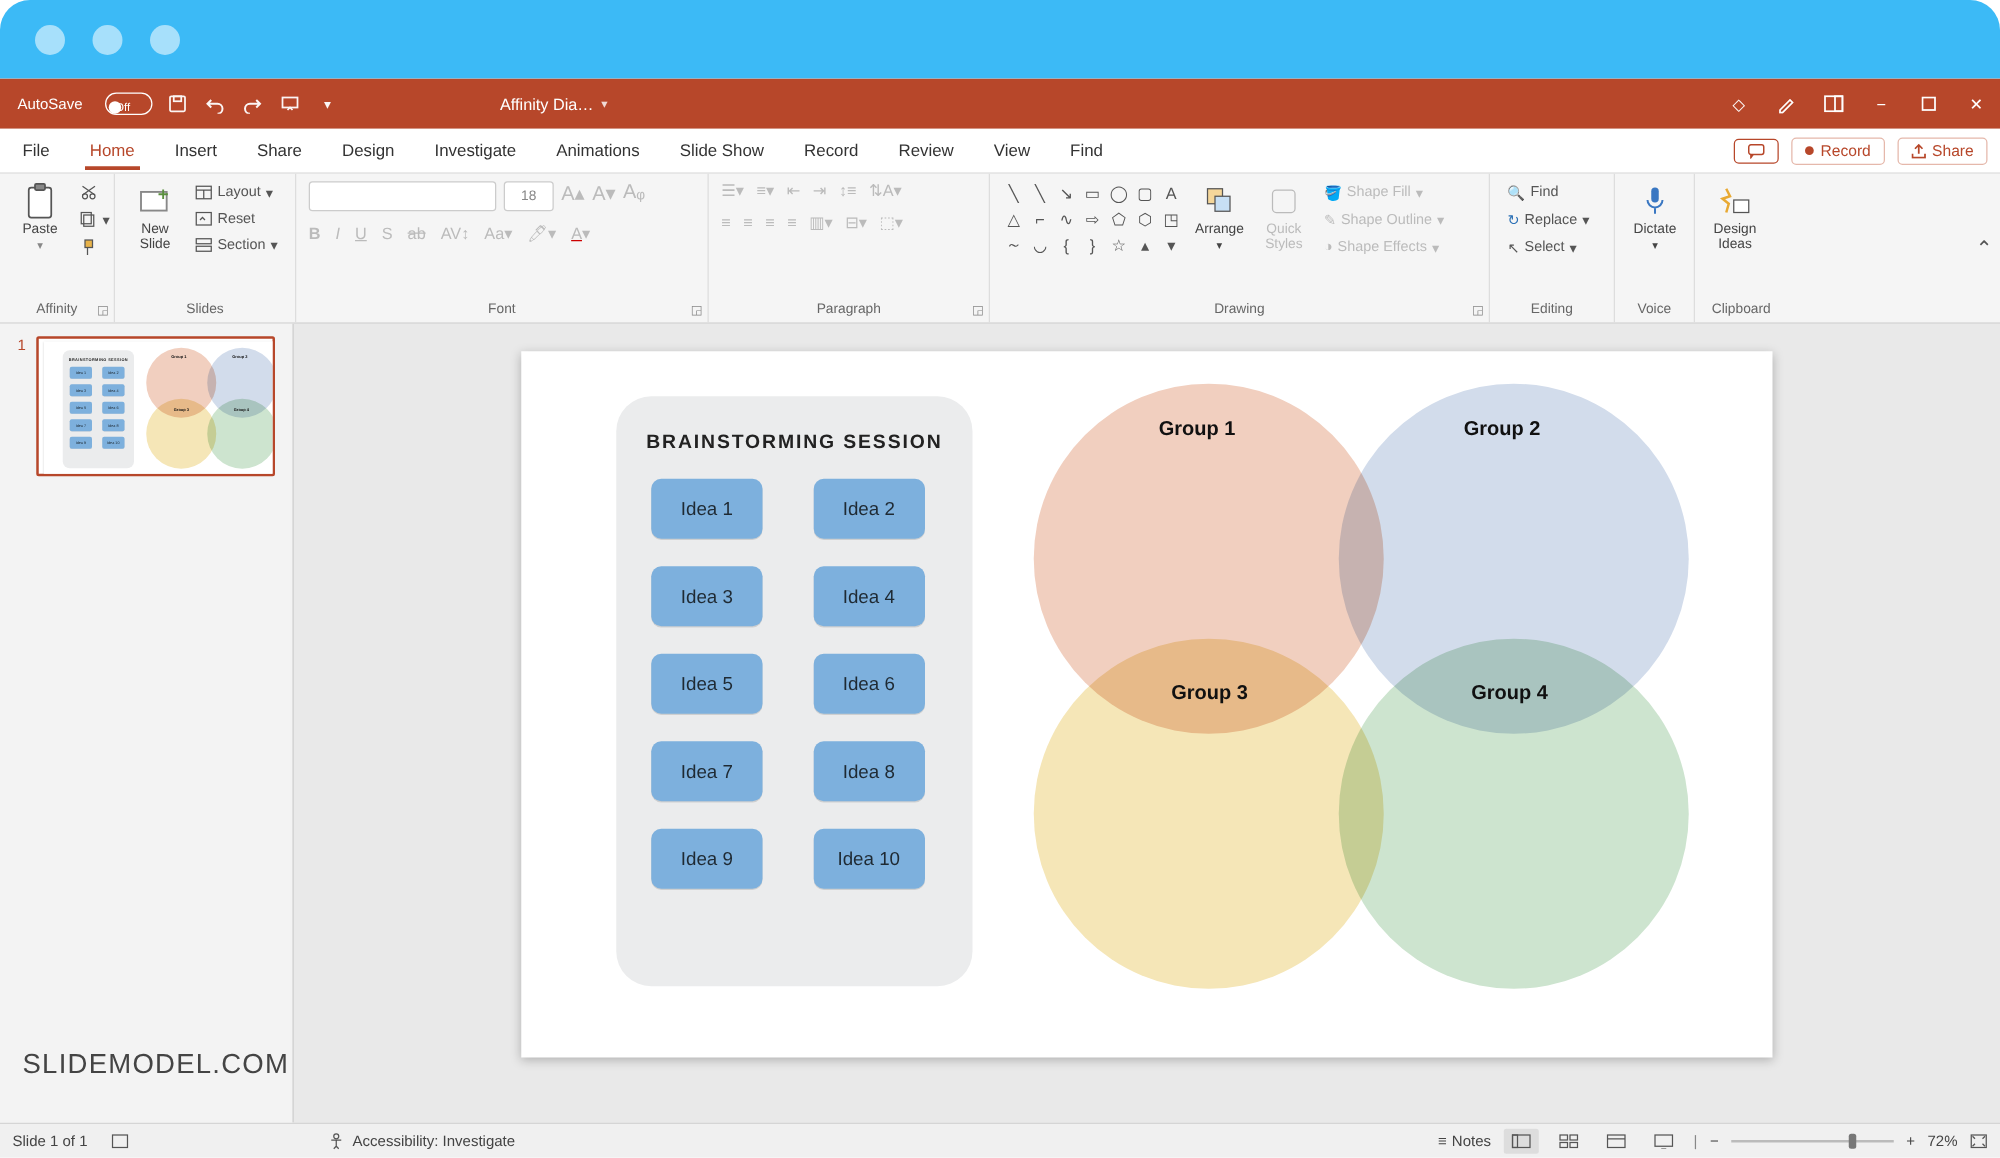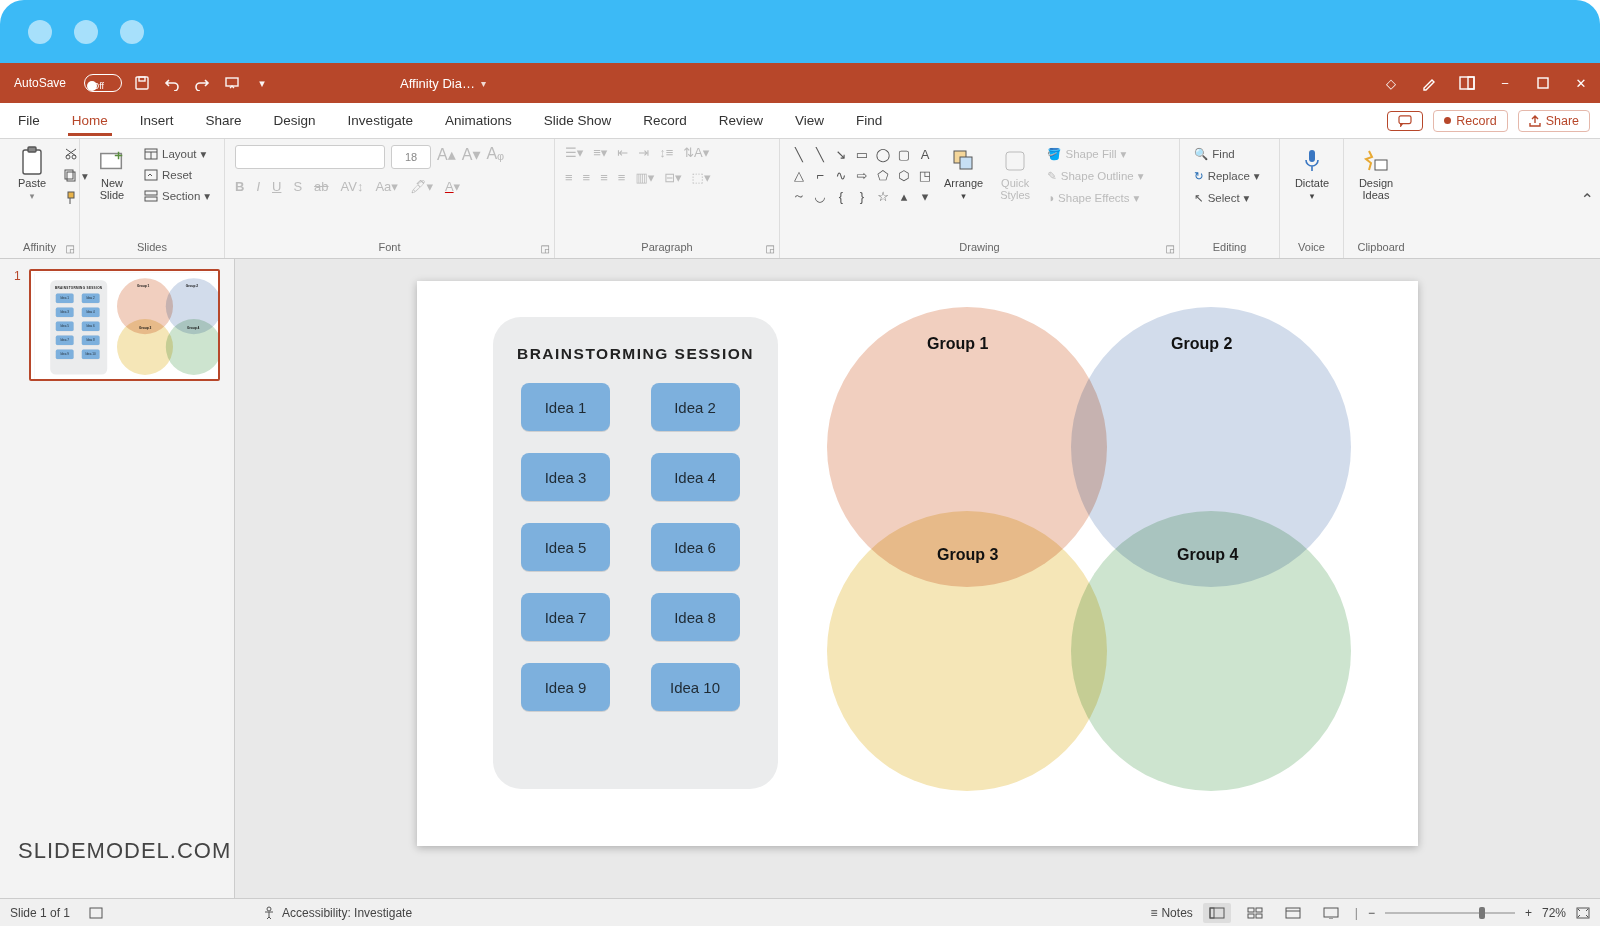--- a/index.html
+++ b/index.html
@@ -197,21 +197,21 @@
       <div class="pill share">
           <svg width="12" height="12" viewBox="0 0 12 12" fill="none" stroke="#b7472a" stroke-width="1.4">
             <path d="M6 8V1M3 4l3-3 3 3M1 8v3h10V8"></path>
           </svg>
           <span>Share</span>
         </div>
     </div>
   </div>
 
   <div class="ribbon">
-    <div class="group" style="width:80px">
+    <div class="group" style="width:92px">
       <div class="group-body">
         <div class="vbtn">
           <div class="ic">
               <svg width="26" height="30" viewBox="0 0 26 30" fill="none" stroke="#555" stroke-width="1.4">
                 <rect x="4" y="4" width="18" height="24" rx="2" fill="#fff"></rect>
                 <rect x="9" y="1" width="8" height="5" rx="1" fill="#888"></rect>
               </svg>
             </div>
           <span>Paste</span>
           <span style="font-size:9px;color:#888">▾</span>

